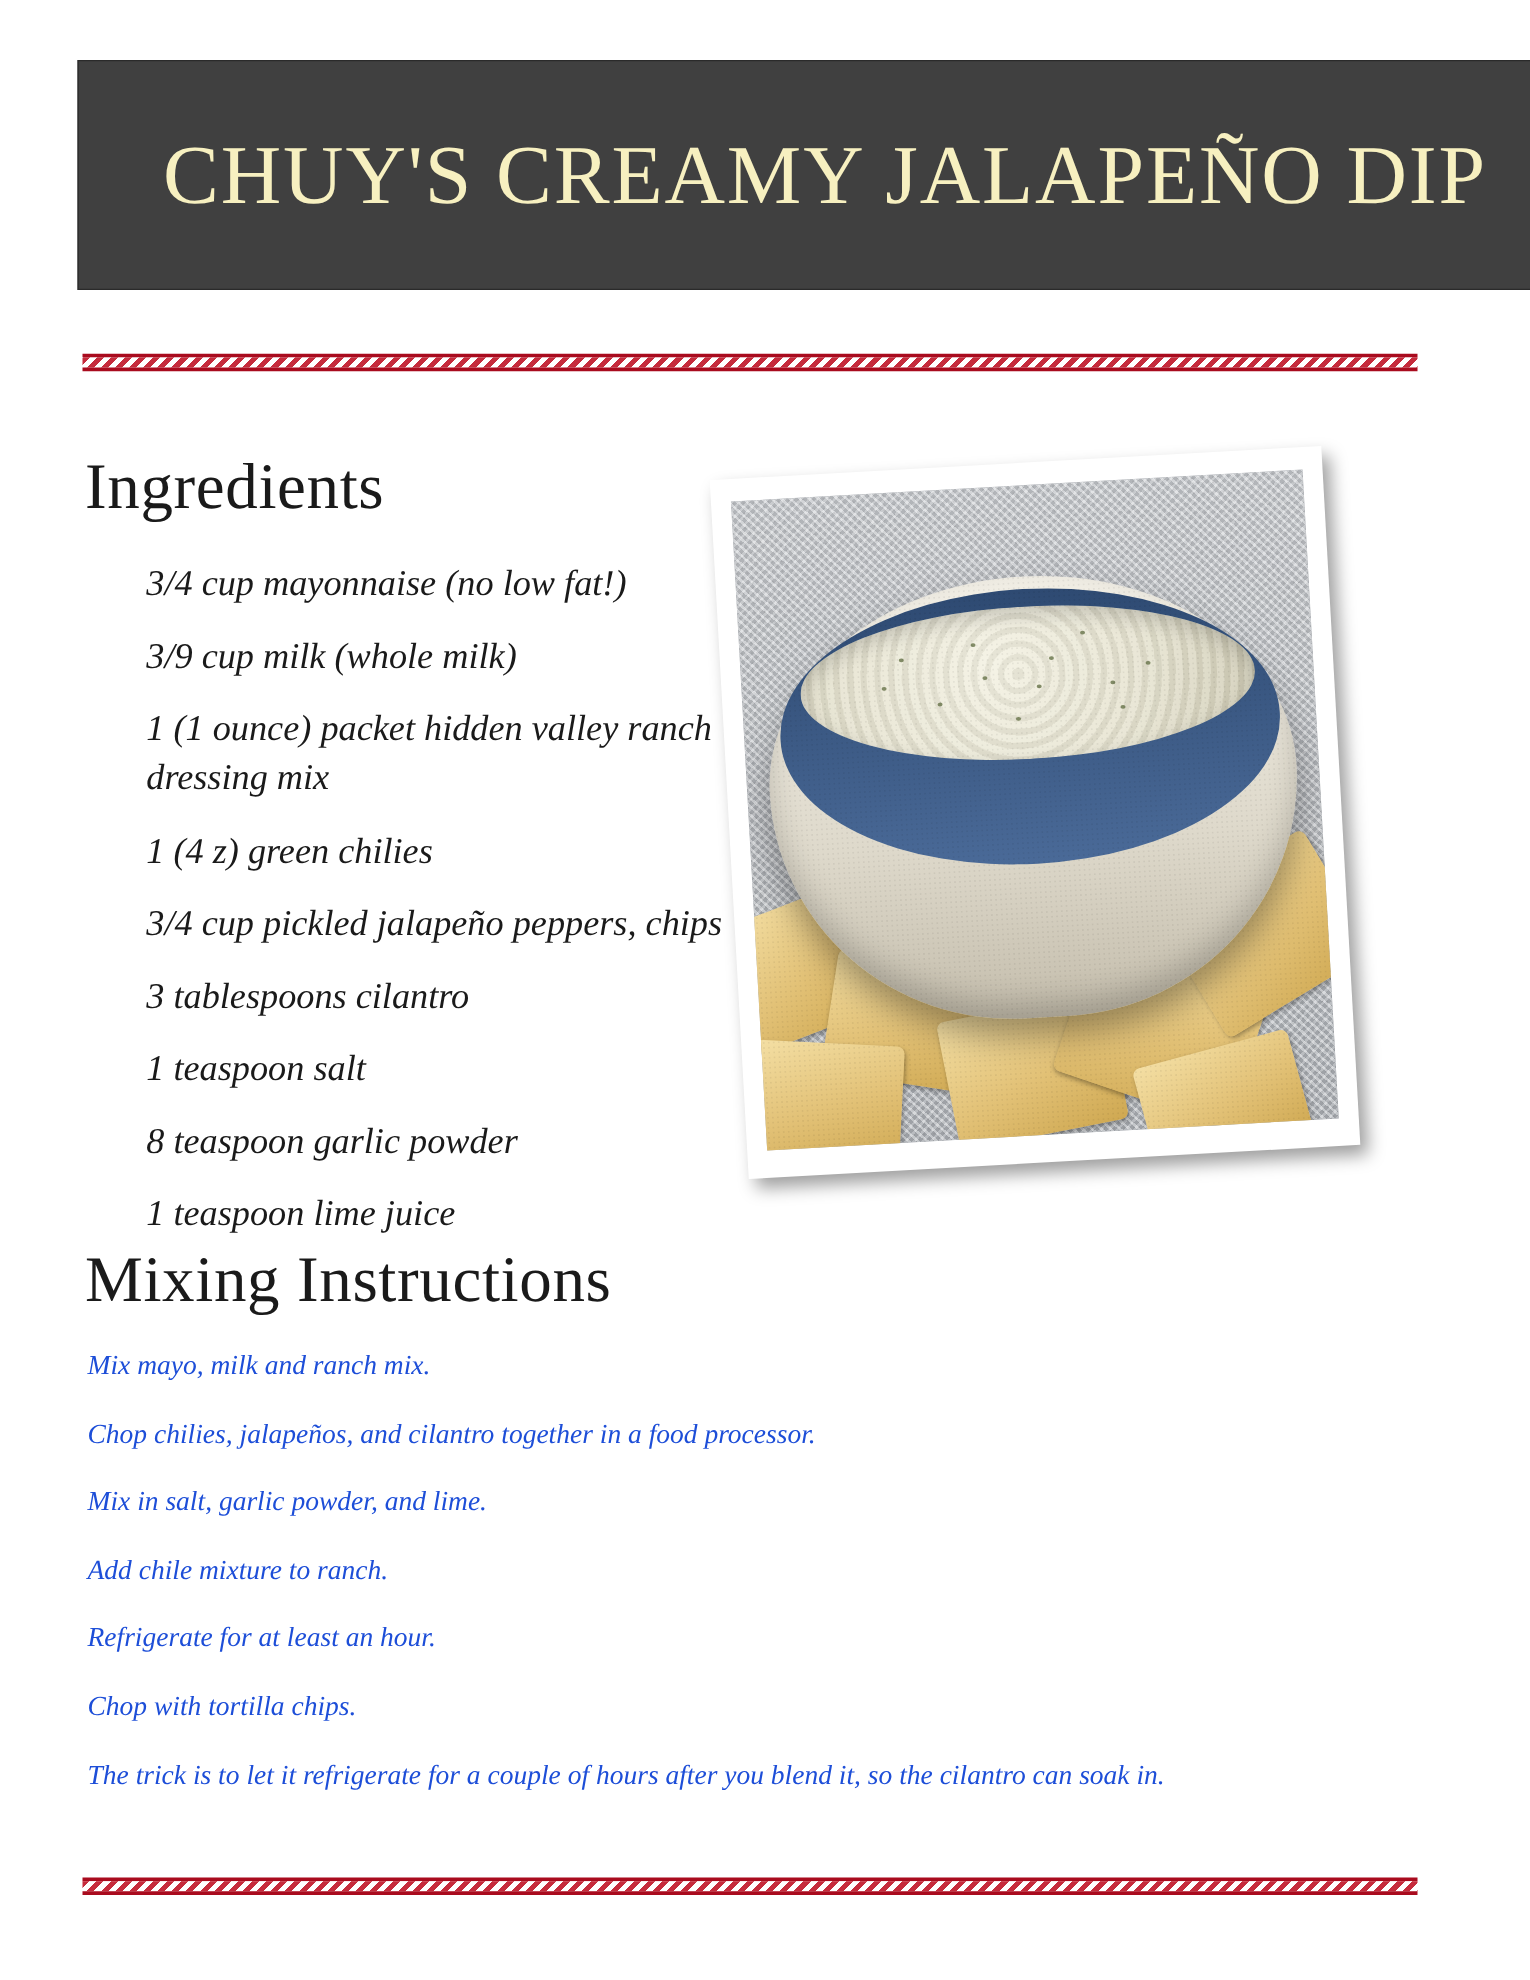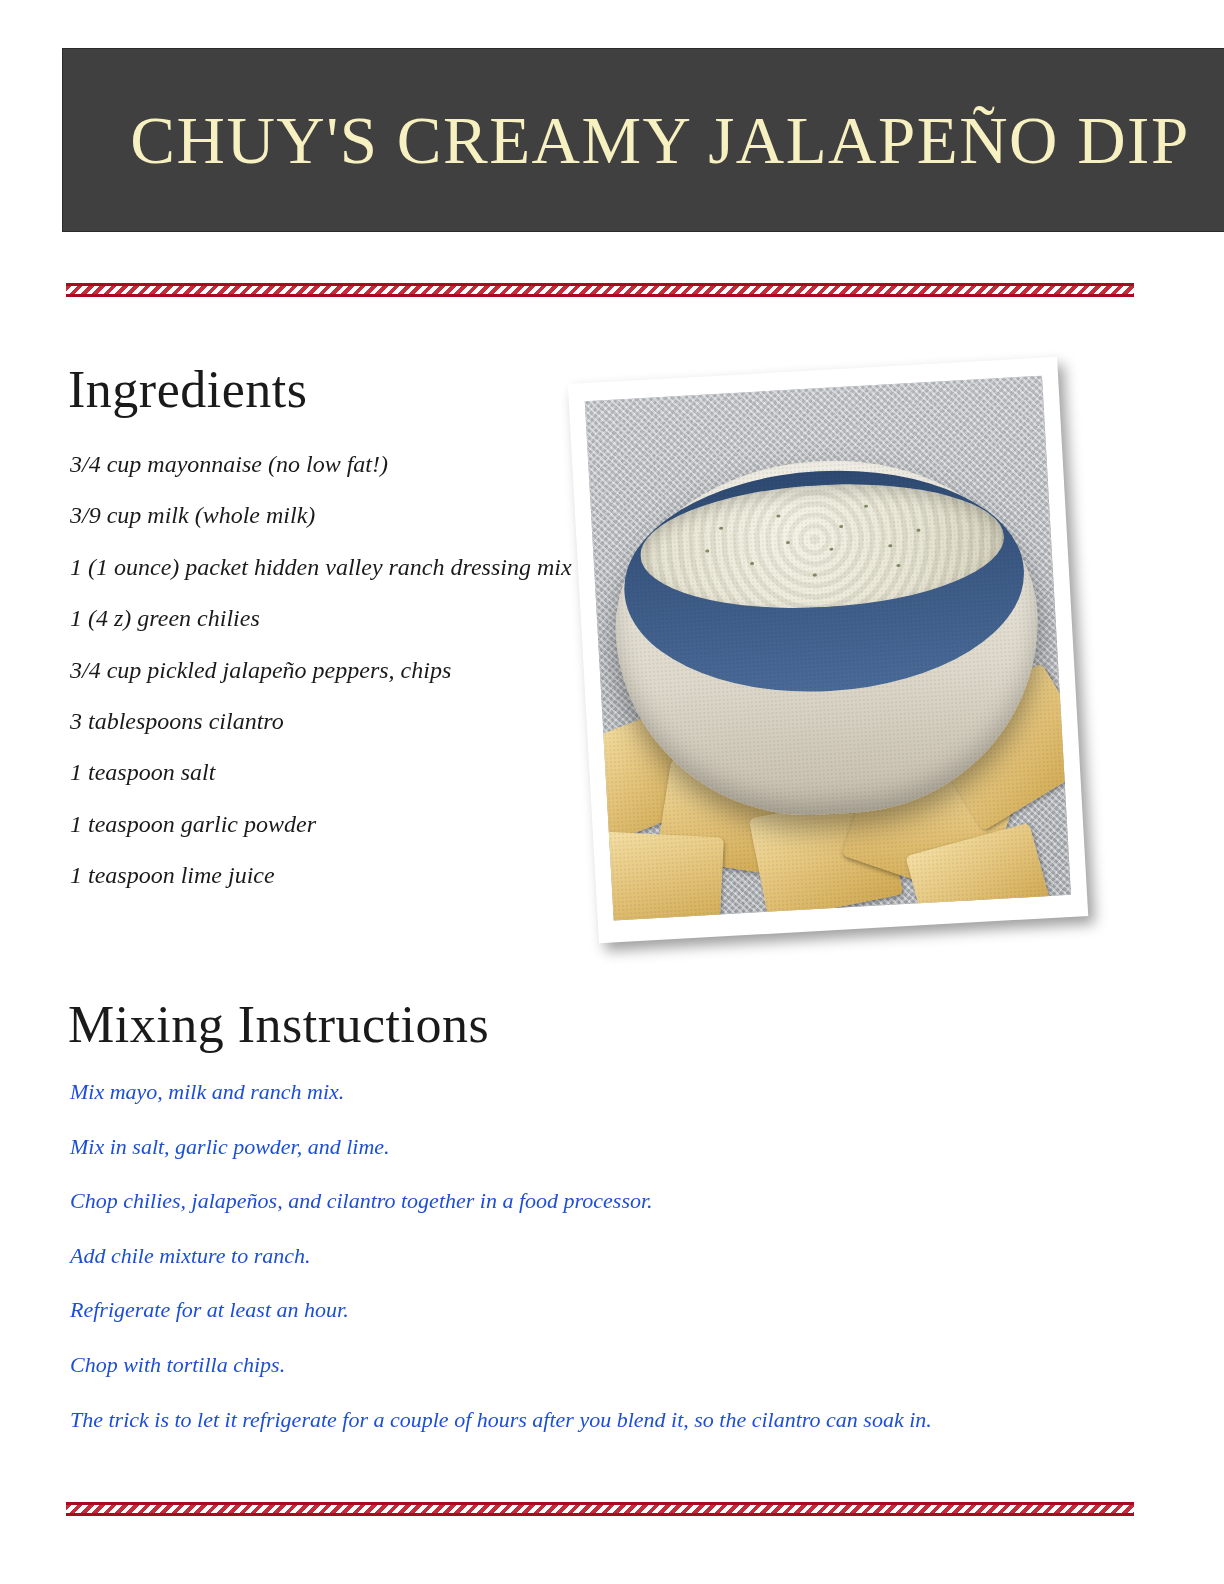--- a/index.html
+++ b/index.html
@@ -89,24 +89,25 @@
   
   .ingredients {
     position: absolute;
     left: 70px;
     top: 448px;
     width: 520px;
   }
   .ingredients .line {
     font-family: "Liberation Serif", serif;
     font-style: italic;
-    font-size: 24px;
+    font-size: 29px;
     line-height: 1.35;
     color: #1a1a1a;
     margin-bottom: 19px;
+    margin-left: 47px;
   }
 
   
   .instructions {
     position: absolute;
     left: 70px;
     top: 1078px;
     width: 1060px;
   }
   .instructions .line {
@@ -229,21 +230,21 @@
   <div class="section-heading" id="heading-ingredients">Ingredients</div>
 
   <div class="ingredients">
     <div class="line">3/4 cup mayonnaise (no low fat!)</div>
     <div class="line">3/9 cup milk (whole milk)</div>
     <div class="line">1 (1 ounce) packet hidden valley ranch dressing mix</div>
     <div class="line">1 (4 z)   green chilies</div>
     <div class="line">3/4 cup pickled jalapeño peppers, chips</div>
     <div class="line">3 tablespoons cilantro</div>
     <div class="line">1 teaspoon salt</div>
-    <div class="line">1 teaspoon garlic powder</div>
+    <div class="line">8 teaspoon garlic powder</div>
     <div class="line">1 teaspoon lime juice</div>
   </div>
 
   <div class="photo-wrap">
     <div class="photo-frame">
       <div class="photo-inner">
         <div class="bg-cloth"></div>
 
         <div class="chip" style="left:-6%; top:62%; width:30%; height:20%; transform:rotate(-18deg);"></div>
         <div class="chip" style="left:12%; top:72%; width:28%; height:19%; transform:rotate(12deg);"></div>
@@ -274,22 +275,22 @@
 
         <div class="photo-grain"></div>
       </div>
     </div>
   </div>
 
   <div class="section-heading" id="heading-instructions">Mixing Instructions</div>
 
   <div class="instructions">
     <div class="line">Mix mayo, milk and ranch mix.</div>
+    <div class="line">Chop chilies, jalapeños, and cilantro together in a food processor.</div>
     <div class="line">Mix in salt, garlic powder, and lime.</div>
-    <div class="line">Chop chilies, jalapeños, and cilantro together in a food processor.</div>
     <div class="line">Add chile mixture to ranch.</div>
     <div class="line">Refrigerate for at least an hour.</div>
     <div class="line">Chop with tortilla chips.</div>
     <div class="line">The trick is to let it refrigerate for a couple of hours after you blend it, so the cilantro can soak in.</div>
   </div>
 
   <div class="rule rule-2">
     <div class="bar top"></div>
     <div class="diamonds"></div>
     <div class="bar bottom"></div>

